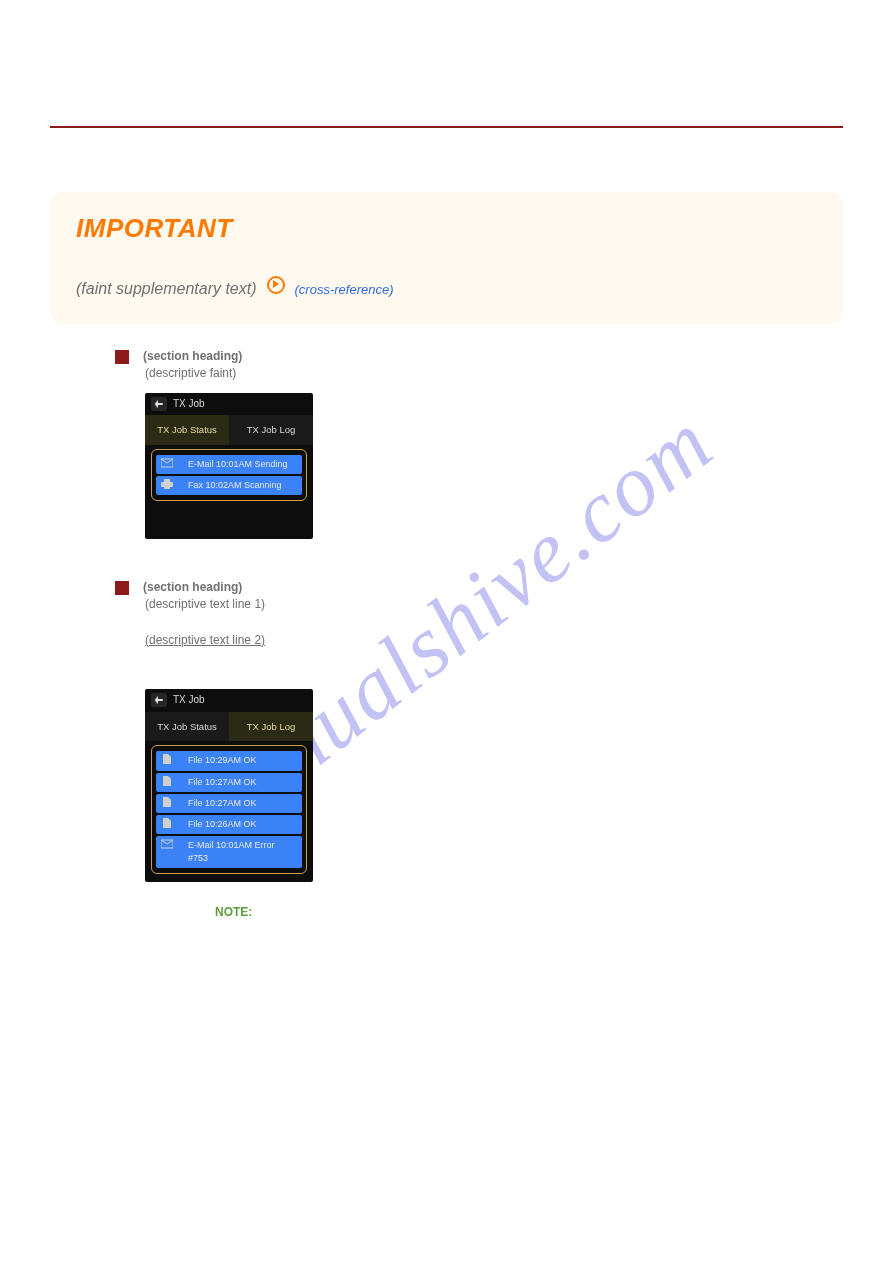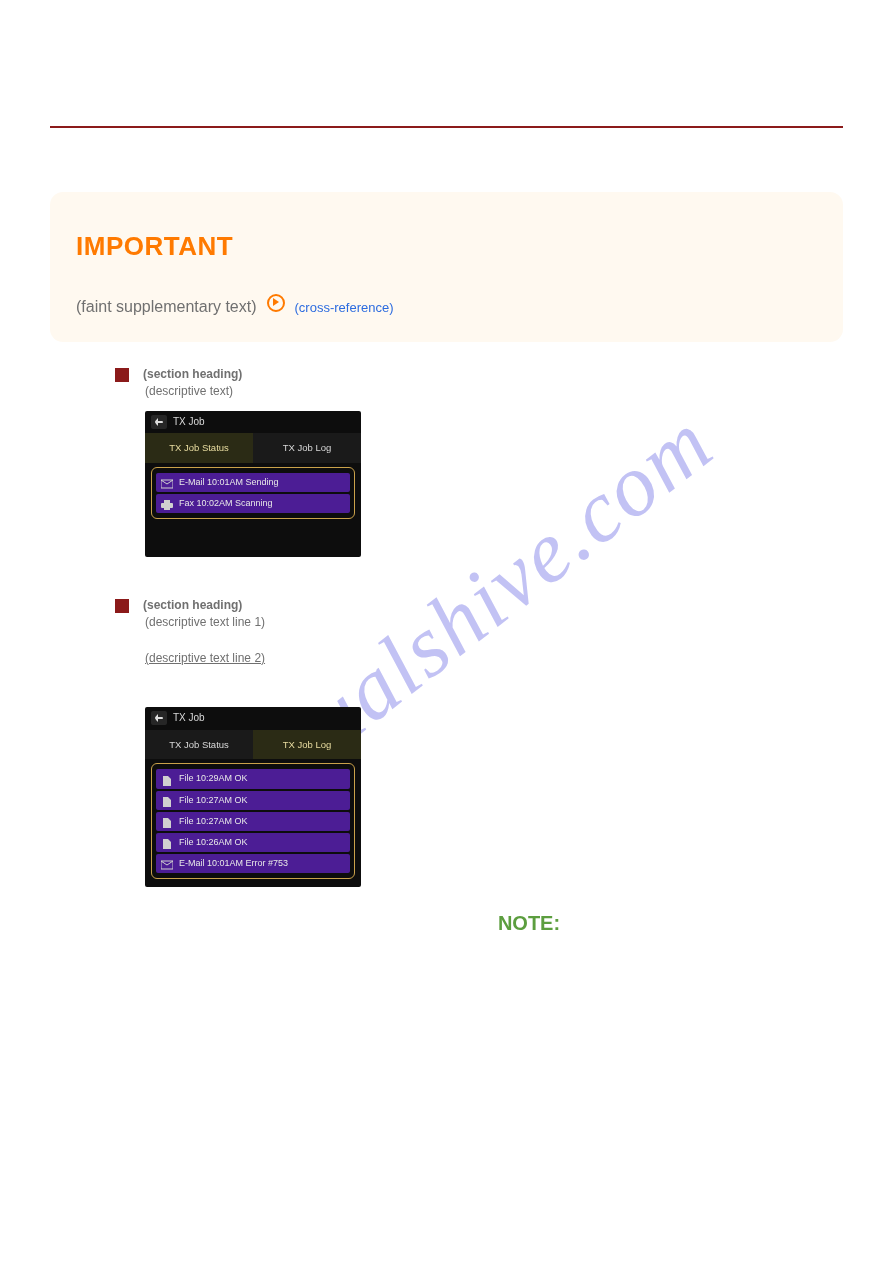--- a/index.html
+++ b/index.html
@@ -39,21 +39,22 @@
   .page { position: relative; z-index: 2; padding: 0 50px 0 50px; }
   .rule {
     margin-top: 126px;
     border: 0;
     border-top: 2px solid var(--rule);
   }
   .calloutbox {
     margin-top: 64px;
     background: var(--pale);
     border-radius: 13px;
-    padding: 36px 26px 24px 26px;
+    padding: 18px 26px 24px 26px;
+    font-style: italic;
   }
   .calloutbox h2 {
     margin: 0 0 6px 0;
     color: var(--orange);
     font-size: 26px;
     font-weight: 700;
     letter-spacing: 0.5px;
   }
   .callout-body {
     display: flex;
@@ -98,21 +99,21 @@
   }
   .bullet-head .title {
     color: var(--muted);
     font-size: 12px;
     font-weight: 600;
   }
   .subtext { color: var(--muted); margin-left: 30px; font-size: 12px; }
   .screenshot {
     margin-left: 30px;
     margin-top: 10px;
-    width: 216px;
+    width: 168px;
     background: #0d0d0d;
     border-radius: 2px;
     padding-bottom: 6px;
   }
   .ss-topbar {
     display: flex;
     align-items: center;
     gap: 6px;
     padding: 4px 6px;
     color: #d8d8d8;
@@ -138,43 +139,42 @@
     color: #e8dca0;
   }
   .ss-body {
     margin: 4px 6px 2px 6px;
     border: 1.5px solid #caa24a;
     border-radius: 6px;
     padding: 3px 4px;
   }
   .ss-row {
     display: flex;
-    align-items: flex-end;
-    gap: 6px;
-    background: #4c1d95;
+    align-items: flex-start;
+    gap: 15px;
+    background: #3b82f6;
     margin: 2px 0;
     padding: 3px 5px;
     color: #e8e8e8;
     font-size: 9px;
     border-radius: 2px;
   }
   .ss-row .ricon {
     width: 12px; height: 10px;
     display: inline-flex;
     align-items: center; justify-content: center;
   }
   .ss-row .ricon svg { width: 12px; height: 10px; fill: #d0d0d0; }
   .ss-space { height: 30px; }
   .notehead {
     color: var(--green);
     font-weight: 700;
-    font-size: 20px;
+    font-size: 12px;
     margin-left: 100px;
     margin-top: 22px;
-    text-align: center;
   }
 </style>
 </head>
 <body>
 
 <div class="watermark">manualshive.com</div>
 
 <div class="page">
 
   <hr class="rule">
@@ -186,21 +186,21 @@
       <span class="play-icon"></span>
       <a class="link" href="#">(cross-reference)</a>
     </div>
   </div>
 
   <div class="section">
     <div class="bullet-head">
       <span class="sqbullet"></span>
       <span class="title">(section heading)</span>
     </div>
-    <div class="subtext">(descriptive text)</div>
+    <div class="subtext">(descriptive faint)</div>
 
     <div class="screenshot">
       <div class="ss-topbar">
         <span class="back-arrow">
           <svg viewBox="0 0 10 10">
               <path d="M4 1 C4 1 1 4 1 5 C1 6 4 9 4 9 L4 6 L8 6 C8 6 9 6 9 5 C9 4 8 4 8 4 L4 4 Z"></path>
             </svg>
         </span>
         <span>TX Job</span>
       </div>

